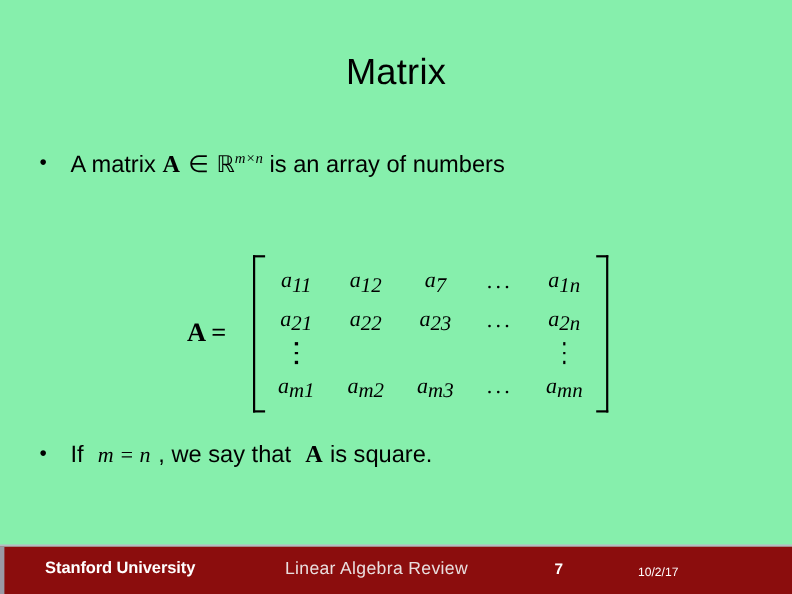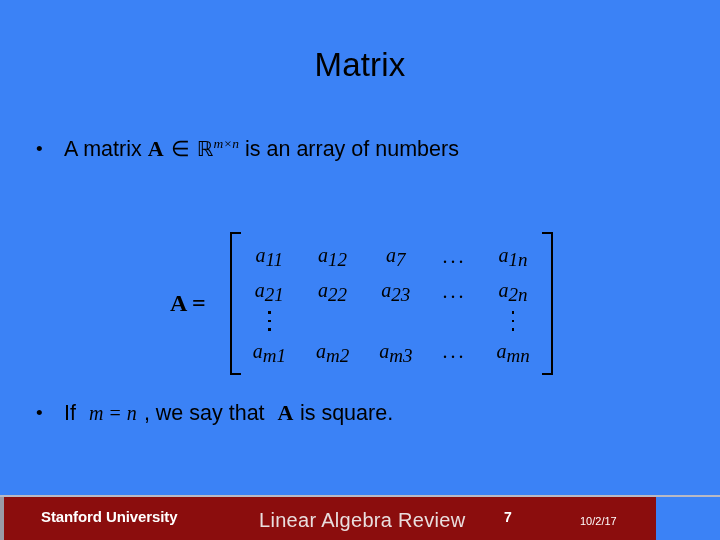--- a/index.html
+++ b/index.html
@@ -6,21 +6,21 @@
   html,body { width:720px; height:540px; }
   body {
     background:#ffffff;
     font-family:"Liberation Sans", sans-serif;
     color:#000000;
     position:relative;
     overflow:hidden;
   }
 
   
-  .slide { position:absolute; inset:0; background:#3b82f6; }
+  .slide { position:absolute; inset:0; background:#86efac; }
 
   
   .slide-title {
     position:absolute;
     top:48px; left:0; width:720px;
     text-align:center;
     font-size:33px;
     font-weight:400;
     letter-spacing:.2px;
     color:#000;
@@ -162,38 +162,38 @@
 
   
   .footer-rule {
     position:absolute;
     left:0; top:495px; width:720px; height:2px;
     background:#b9b9c4;
   }
   .footer {
     position:absolute;
     left:0; top:497px;
-    width:656px; height:43px;
+    width:720px; height:43px;
     background:#8B0D0D;
   }
   .footer-edge {
     position:absolute;
     left:0; top:497px;
     width:4px; height:43px;
     background:#9a9aa6;
   }
   .f-item { position:absolute; white-space:nowrap; color:#ffffff; }
   #footer-org {
     left:41px; top:11px;
     font-size:15px; font-weight:700;
     letter-spacing:-0.1px;
   }
   #footer-subject {
     left:259px; top:12px;
-    font-size:20px; font-weight:400;
+    font-size:16px; font-weight:400;
     color:#e9dede;
     letter-spacing:.3px;
   }
   #footer-page {
     left:504px; top:12px;
     font-size:14px; font-weight:700;
   }
   #footer-date {
     left:580px; top:18px;
     font-size:11px; font-weight:400;

